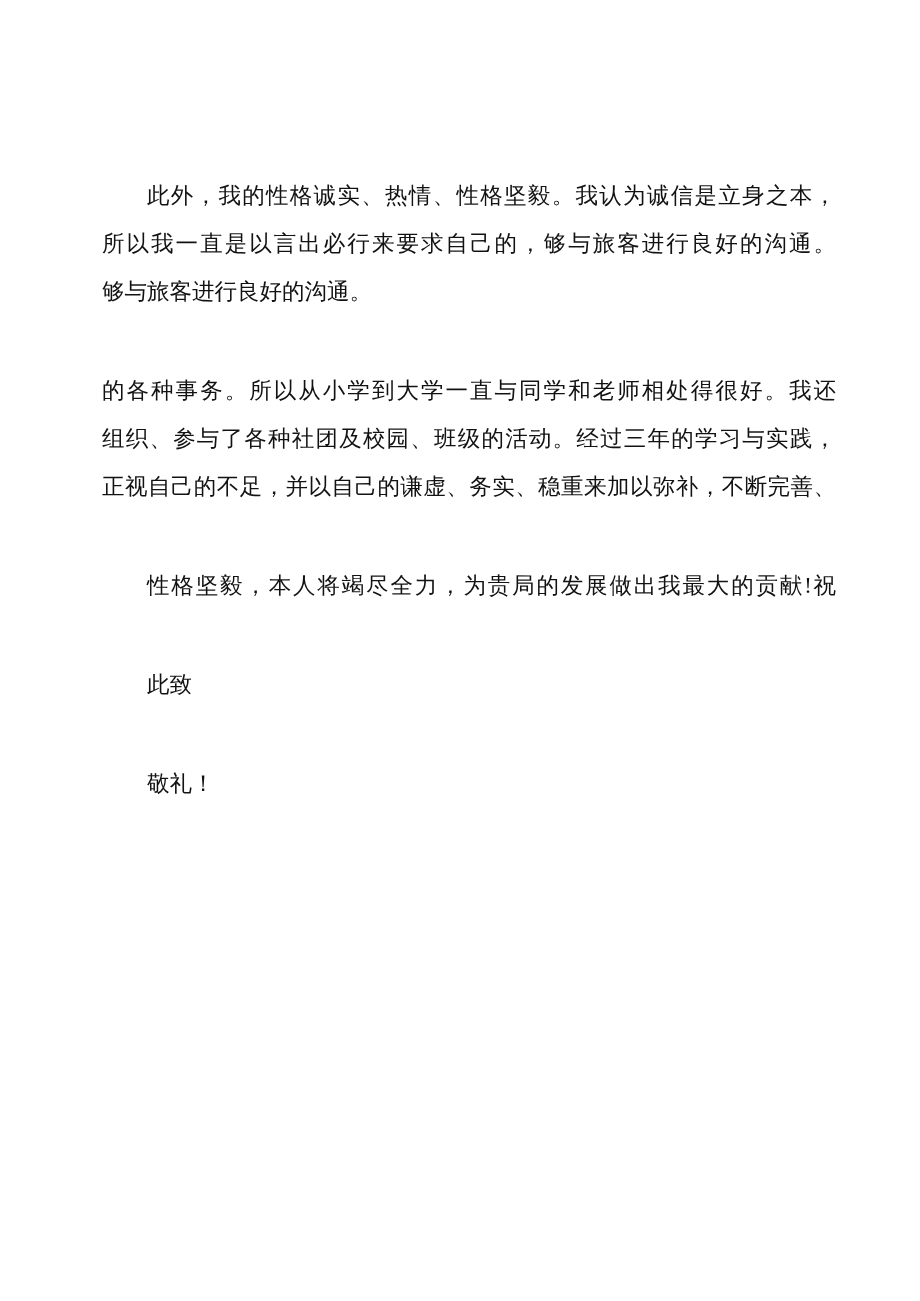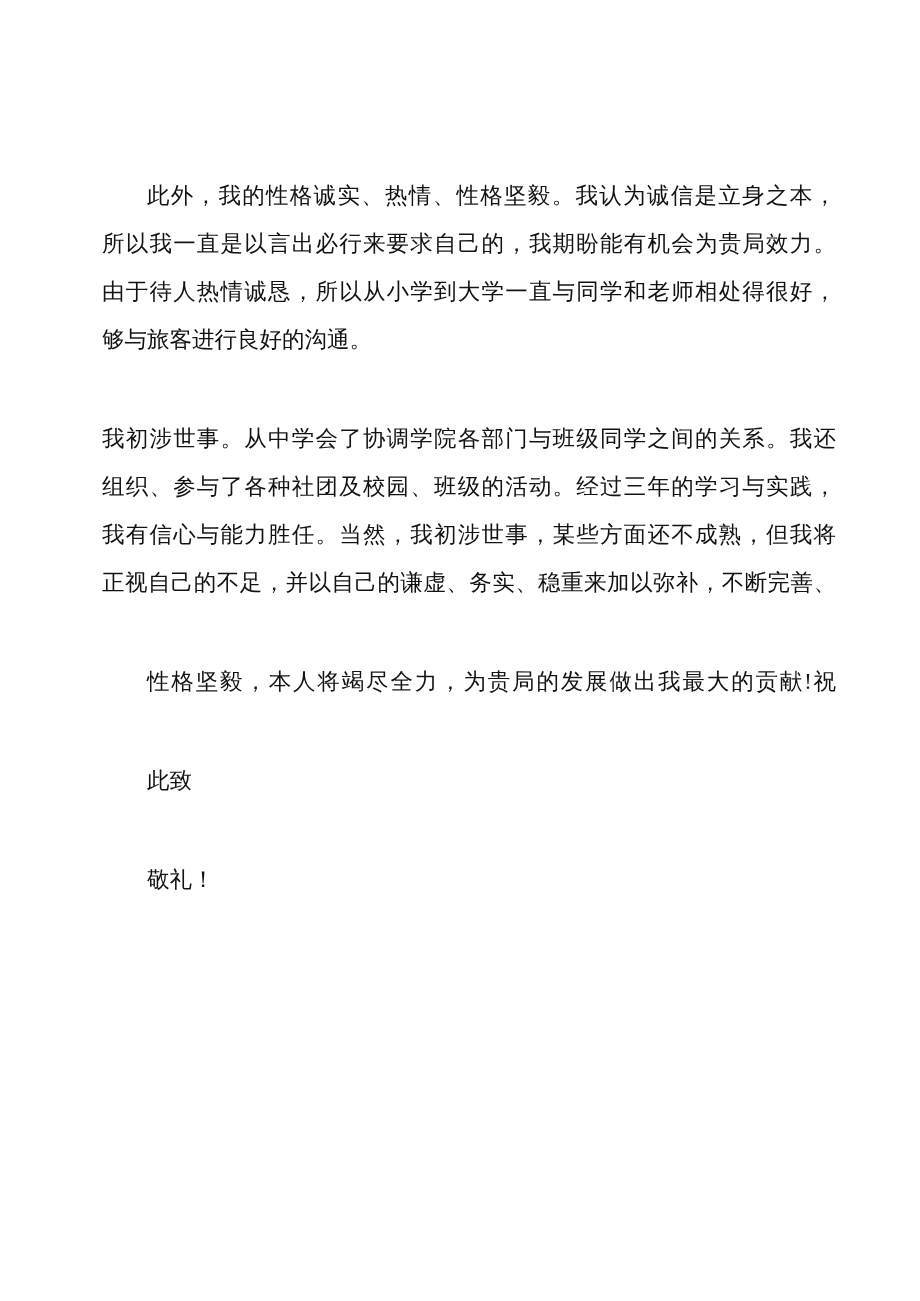--- a/index.html
+++ b/index.html
@@ -43,29 +43,27 @@
   }
 </style>
 </head>
 <body>
 
 <div class="page">
   <div class="doc-body">
 
     <div class="para">
       <div class="line first fill">此外，我的性格诚实、热情、性格坚毅。我认为诚信是立身之本，</div>
-      <div class="line fill">所以我一直是以言出必行来要求自己的，我期盼能有机会为贵局效力。</div>
-      <div class="line fill">由于待人热情诚恳，所以从小学到大学一直与同学和老师相处得很好，</div>
+      <div class="line fill">所以我一直是以言出必行来要求自己的，够与旅客进行良好的沟通。</div>
       <div class="line">够与旅客进行良好的沟通。</div>
     </div>
 
     <div class="para">
-      <div class="line fill">我初涉世事。从中学会了协调学院各部门与班级同学之间的关系。我还</div>
+      <div class="line fill">的各种事务。所以从小学到大学一直与同学和老师相处得很好。我还</div>
       <div class="line fill">组织、参与了各种社团及校园、班级的活动。经过三年的学习与实践，</div>
-      <div class="line fill">我有信心与能力胜任。当然，我初涉世事，某些方面还不成熟，但我将</div>
       <div class="line fill">正视自己的不足，并以自己的谦虚、务实、稳重来加以弥补，不断完善、</div>
     </div>
 
     <div class="para">
       <div class="line first fill">性格坚毅，本人将竭尽全力，为贵局的发展做出我最大的贡献!祝</div>
     </div>
 
     <div class="para">
       <div class="line first">此致</div>
     </div>

